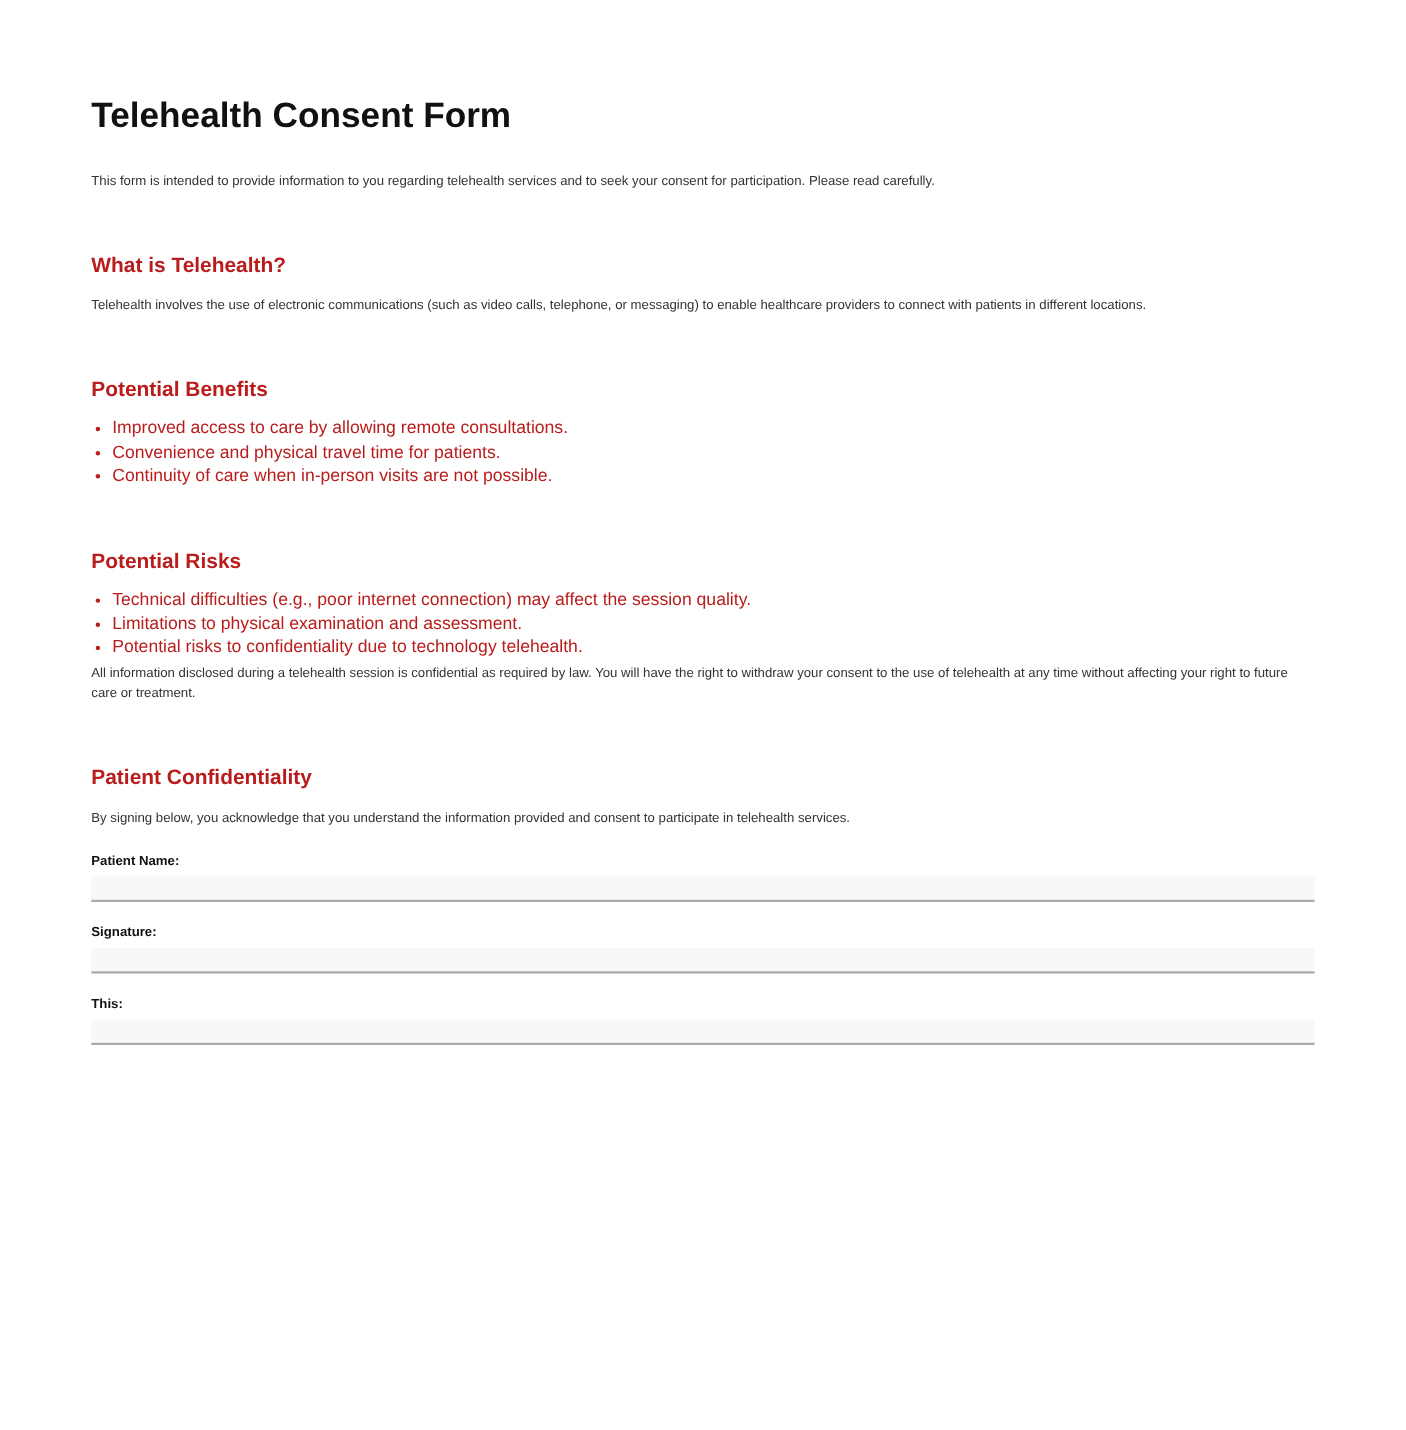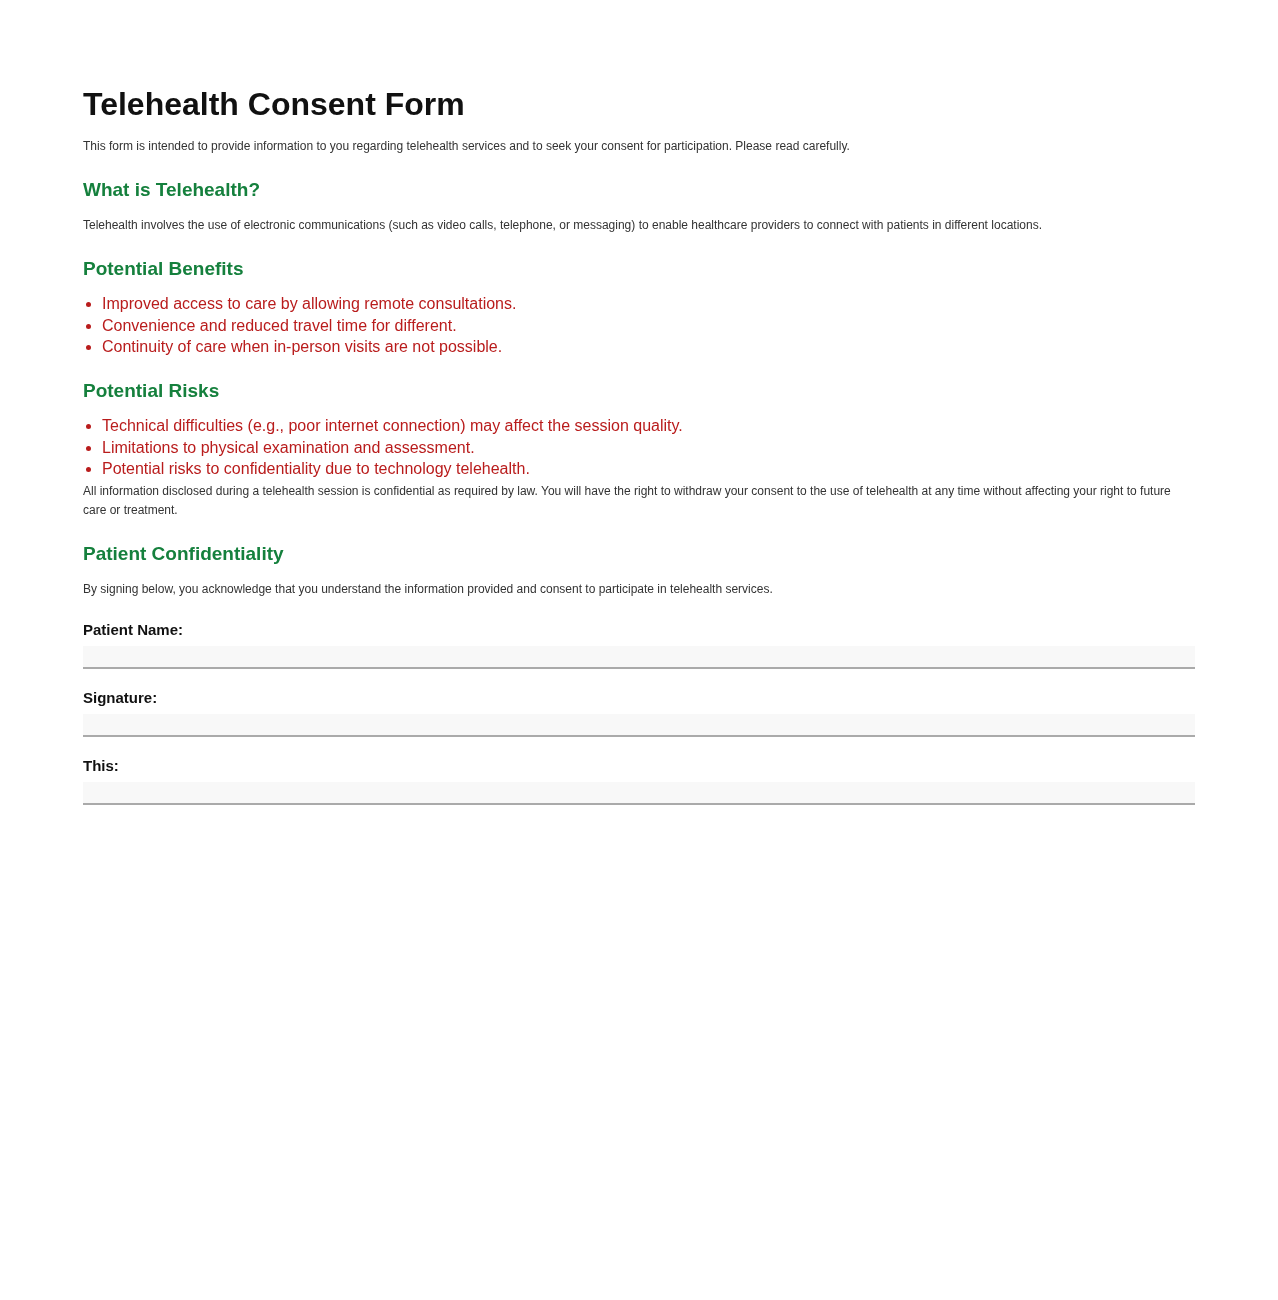--- a/index.html
+++ b/index.html
@@ -13,54 +13,54 @@
   .page {
     width: 1278px;
     min-height: 1300px;
     padding: 58px 83px 40px 83px;
     background: #ffffff;
   }
   h1.page-title {
     font-size: 32px;
     font-weight: bold;
     color: #111111;
-    margin: 28px 0 14px 0;
+    margin: 28px 0 32px 0;
     letter-spacing: 0;
   }
   p.body-text {
     font-size: 12px;
     line-height: 1.6;
     margin: 0;
     color: #333333;
   }
   h3.section-heading {
     font-size: 19px;
     font-weight: bold;
-    color: #15803d;
-    margin: 23px 0 15px 0;
+    color: #b91c1c;
+    margin: 57px 0 15px 0;
   }
   ul.bullet-list {
     margin: 14px 0 0 0;
     padding-left: 19px;
     font-size: 16px;
     line-height: 1.16;
     color: #b91c1c;
   }
   ul.bullet-list li {
     margin: 0 0 3px 0;
   }
   .form-area {
     margin-top: 22px;
   }
   .field-group {
     margin-bottom: 20px;
   }
   .field-label {
     display: block;
-    font-size: 15px;
+    font-size: 12px;
     font-weight: bold;
     color: #111111;
     margin: 0 0 8px 0;
   }
   .field-input {
     display: block;
     width: 100%;
     height: 23px;
     background: #f8f8f8;
     border: none;
@@ -84,21 +84,21 @@
 
   <section>
     <h3 class="section-heading">What is Telehealth?</h3>
     <p class="body-text">Telehealth involves the use of electronic communications (such as video calls, telephone, or messaging) to enable healthcare providers to connect with patients in different locations.</p>
   </section>
 
   <section>
     <h3 class="section-heading">Potential Benefits</h3>
     <ul class="bullet-list">
       <li>Improved access to care by allowing remote consultations.</li>
-      <li>Convenience and reduced travel time for different.</li>
+      <li>Convenience and physical travel time for patients.</li>
       <li>Continuity of care when in-person visits are not possible.</li>
     </ul>
   </section>
 
   <section>
     <h3 class="section-heading">Potential Risks</h3>
     <ul class="bullet-list">
       <li>Technical difficulties (e.g., poor internet connection) may affect the session quality.</li>
       <li>Limitations to physical examination and assessment.</li>
       <li>Potential risks to confidentiality due to technology telehealth.</li>

